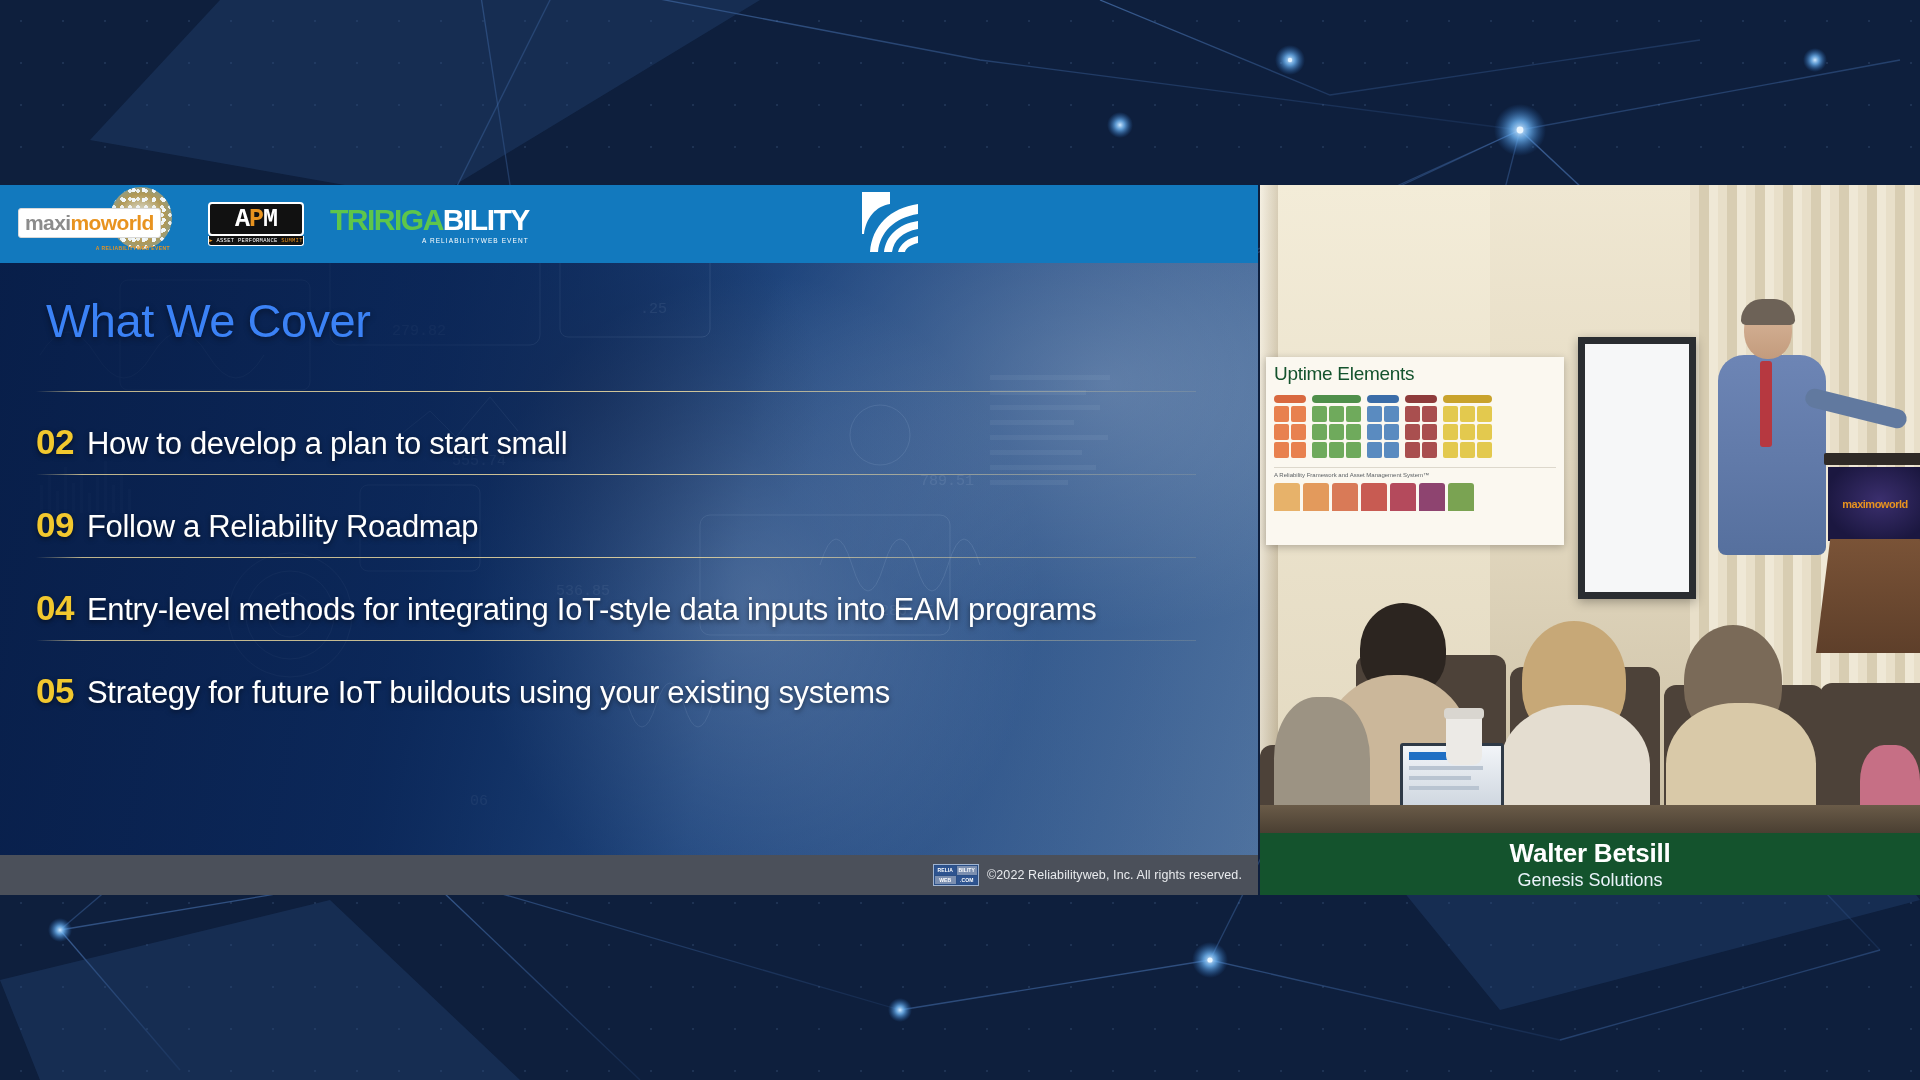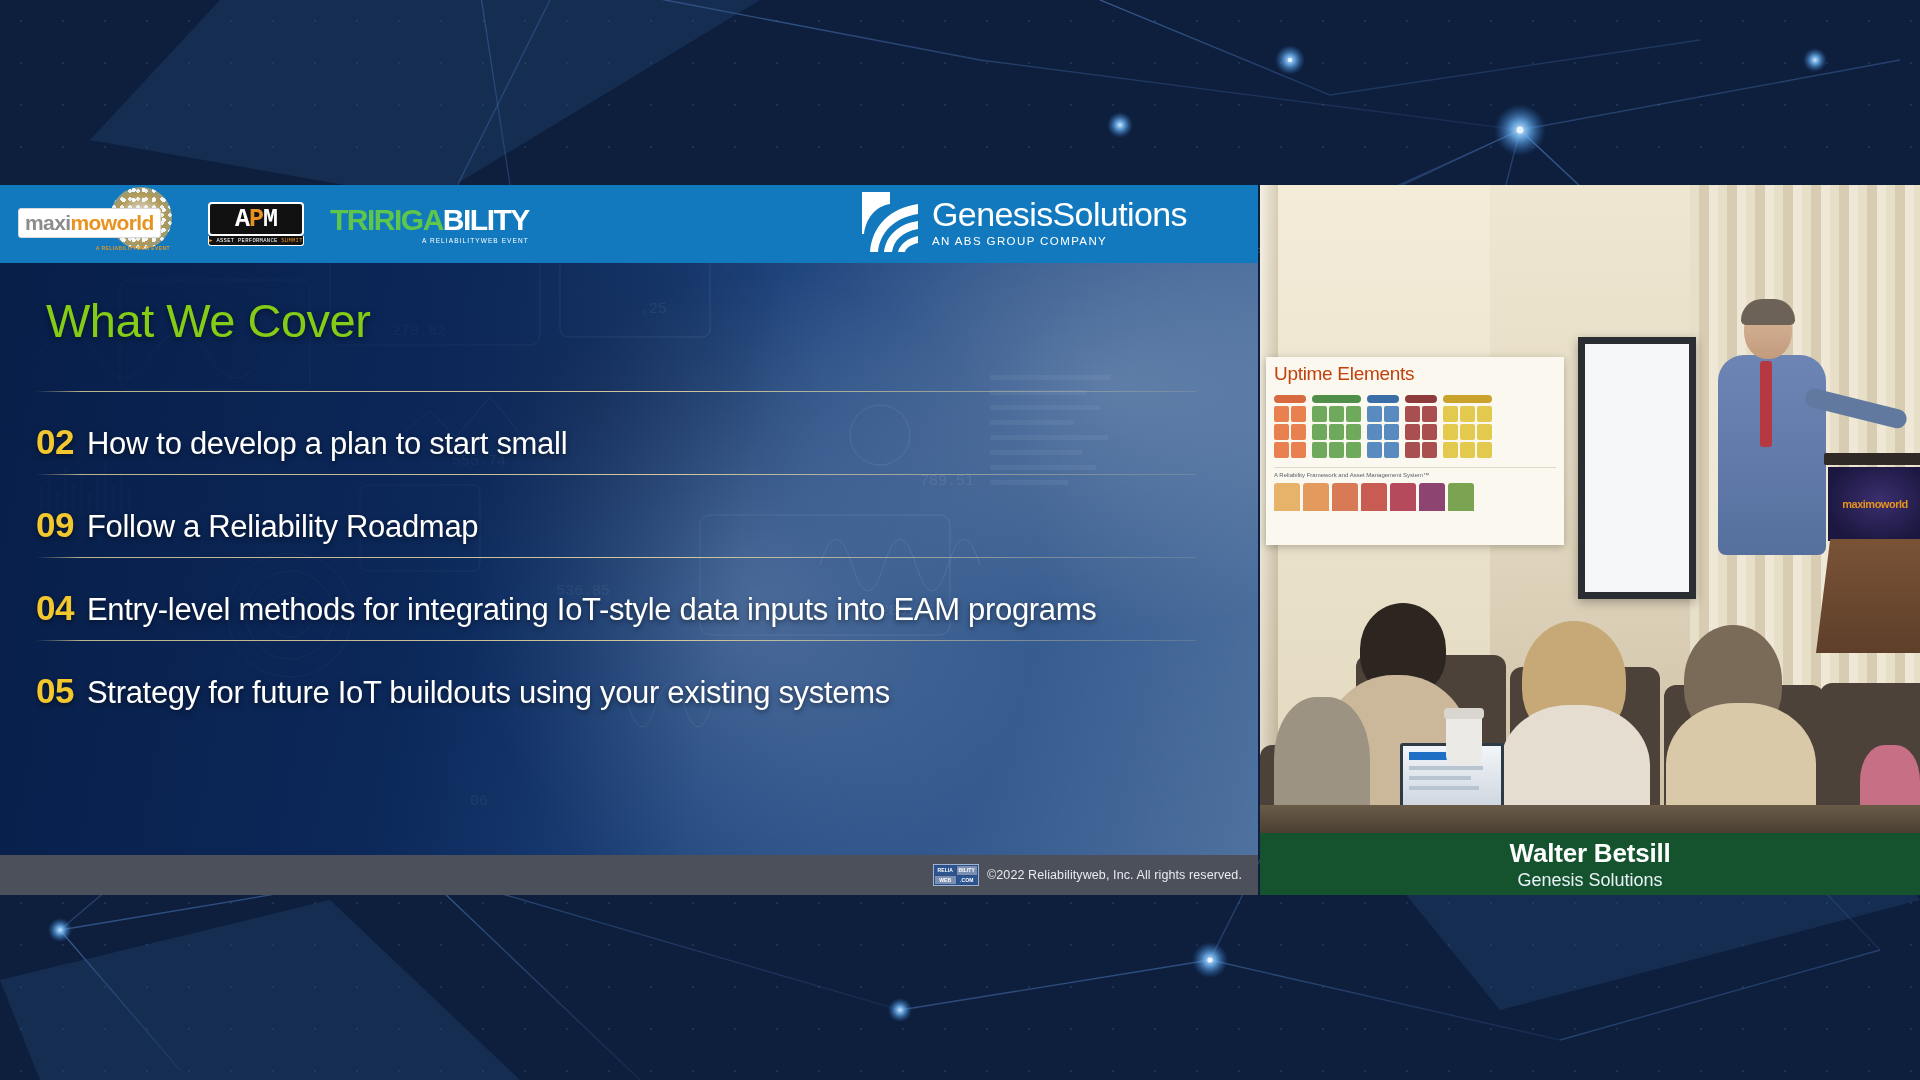--- a/index.html
+++ b/index.html
@@ -110,21 +110,21 @@
   #genesis{ position:absolute; left:860px; top:5px; display:flex; align-items:center; gap:10px; }
   #gen-mark{ width:62px; height:64px; }
   #gen-txt{ color:#fff; }
   #gen-name{ font-size:34px; letter-spacing:-.6px; line-height:1; }
   #gen-tag{ font-size:11.5px; letter-spacing:1.4px; margin-top:4px; }
 
   
   #slide-body{ position:absolute; left:0; top:78px; width:1258px; height:632px; }
   #slide-title{
     position:absolute; left:46px; top:30px;
-    color:#84cc16; font-size:47px; font-weight:400; letter-spacing:-.5px;
+    color:#3b82f6; font-size:47px; font-weight:400; letter-spacing:-.5px;
     text-shadow:0 2px 6px rgba(0,0,0,.45);
   }
   #list{ position:absolute; left:36px; top:128px; width:1186px; }
   .row{ position:relative; padding:0 0 10px 0; }
   .row-inner{ display:flex; align-items:baseline; gap:13px; padding-bottom:12px; }
   .num{
     color:#f2c82e; font-size:35px; font-weight:bold; letter-spacing:-.5px;
     text-shadow:0 2px 5px rgba(0,0,0,.5);
   }
   .txt{
@@ -179,21 +179,21 @@
   #wall-warm{
     position:absolute; left:18px; top:0; width:212px; height:648px;
     background:linear-gradient(180deg,#f3ecd8,#e2d8bf);
   }
   
   #poster{
     position:absolute; left:6px; top:172px; width:298px; height:188px;
     background:#fbf8f0; box-shadow:0 2px 8px rgba(0,0,0,.25);
     padding:6px 8px;
   }
-  #poster-title{ font-size:19px; color:#c2410c; letter-spacing:-.3px; }
+  #poster-title{ font-size:19px; color:#14532d; letter-spacing:-.3px; }
   #poster-grid{ display:flex; gap:6px; margin-top:10px; }
   .pg-col{ display:flex; flex-direction:column; gap:3px; }
   .pg-head{ height:8px; border-radius:4px; }
   .pg-cells{ display:flex; gap:2px; }
   .pg-stack{ display:flex; flex-direction:column; gap:2px; }
   .cell{ width:15px; height:16px; border-radius:2px; }
   #poster-sub{
     font-size:6px; color:#5a5f63; margin-top:9px; border-top:1px solid #ddd8cc; padding-top:4px;
   }
   #poster-row2{ display:flex; gap:3px; margin-top:5px; }
@@ -389,24 +389,20 @@
         </div>
       </div>
 
       <div id="genesis">
         <svg id="gen-mark" viewBox="0 0 62 64">
           <path d="M2 2 H30 V14 C16 16 6 28 4 44 L2 44 Z" fill="#ffffff"></path>
           <path d="M10 62 C12 36 30 18 58 14 V24 C34 28 20 42 18 62 Z" fill="#ffffff"></path>
           <path d="M24 62 C26 46 38 34 58 31 V39 C42 42 34 50 32 62 Z" fill="#ffffff"></path>
           <path d="M38 62 C40 54 48 48 58 46 V53 C50 55 46 58 45 62 Z" fill="#ffffff"></path>
         </svg>
-        <div id="gen-txt">
-          <div id="gen-name">GenesisSolutions</div>
-          <div id="gen-tag">AN ABS GROUP COMPANY</div>
-        </div>
       </div>
     </div>
 
     <div id="slide-body">
       <div id="slide-title">What We Cover</div>
 
       <div id="list">
         <div class="row">
           <div class="rule"></div>
         </div>

